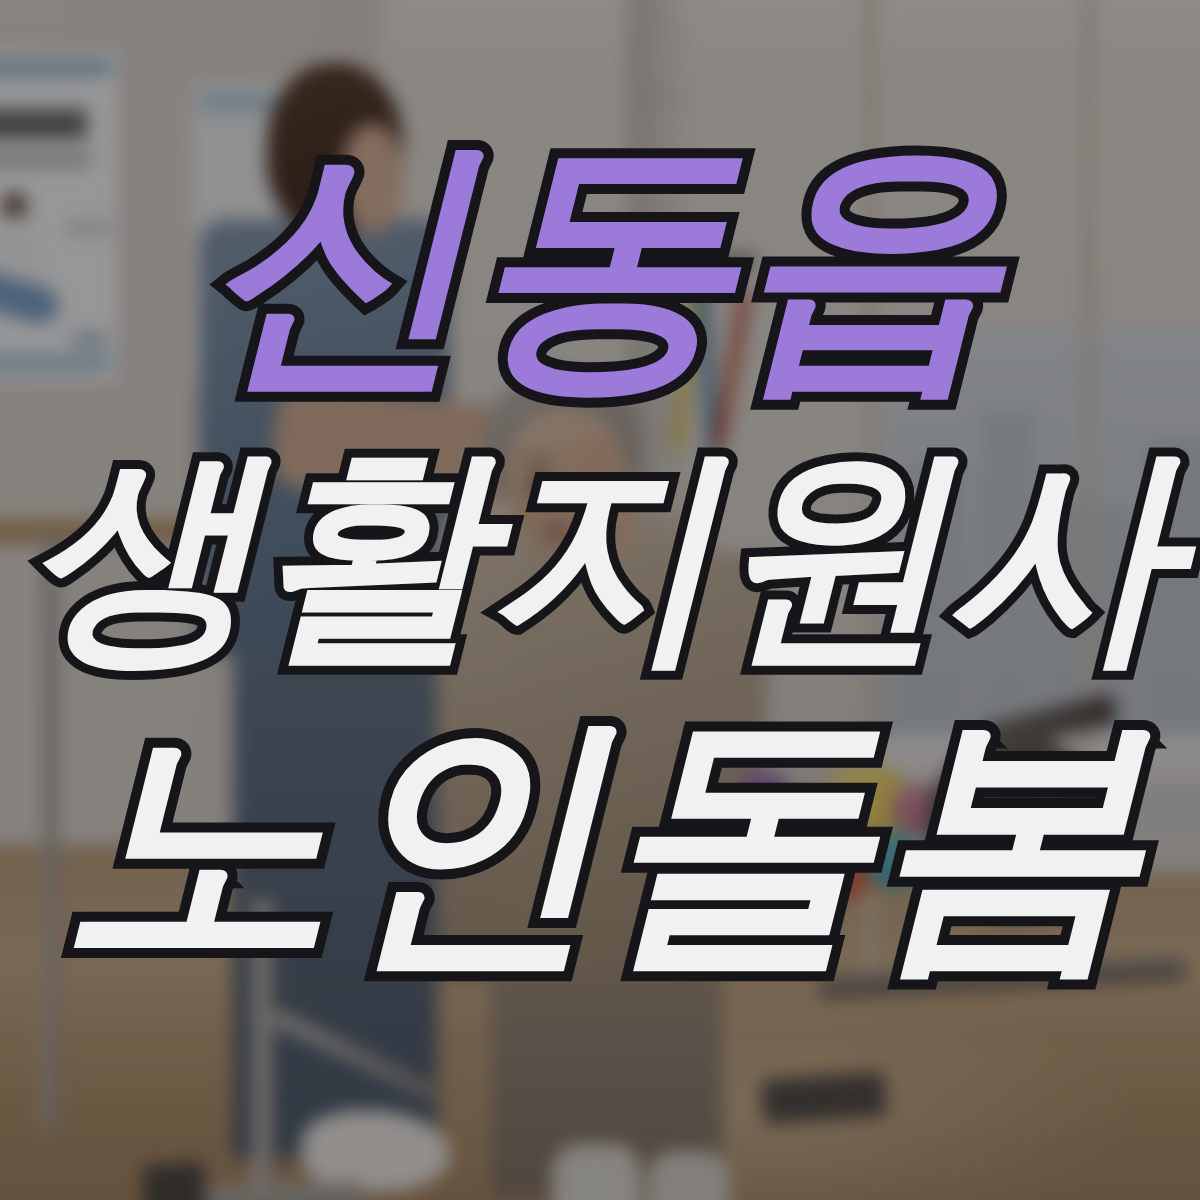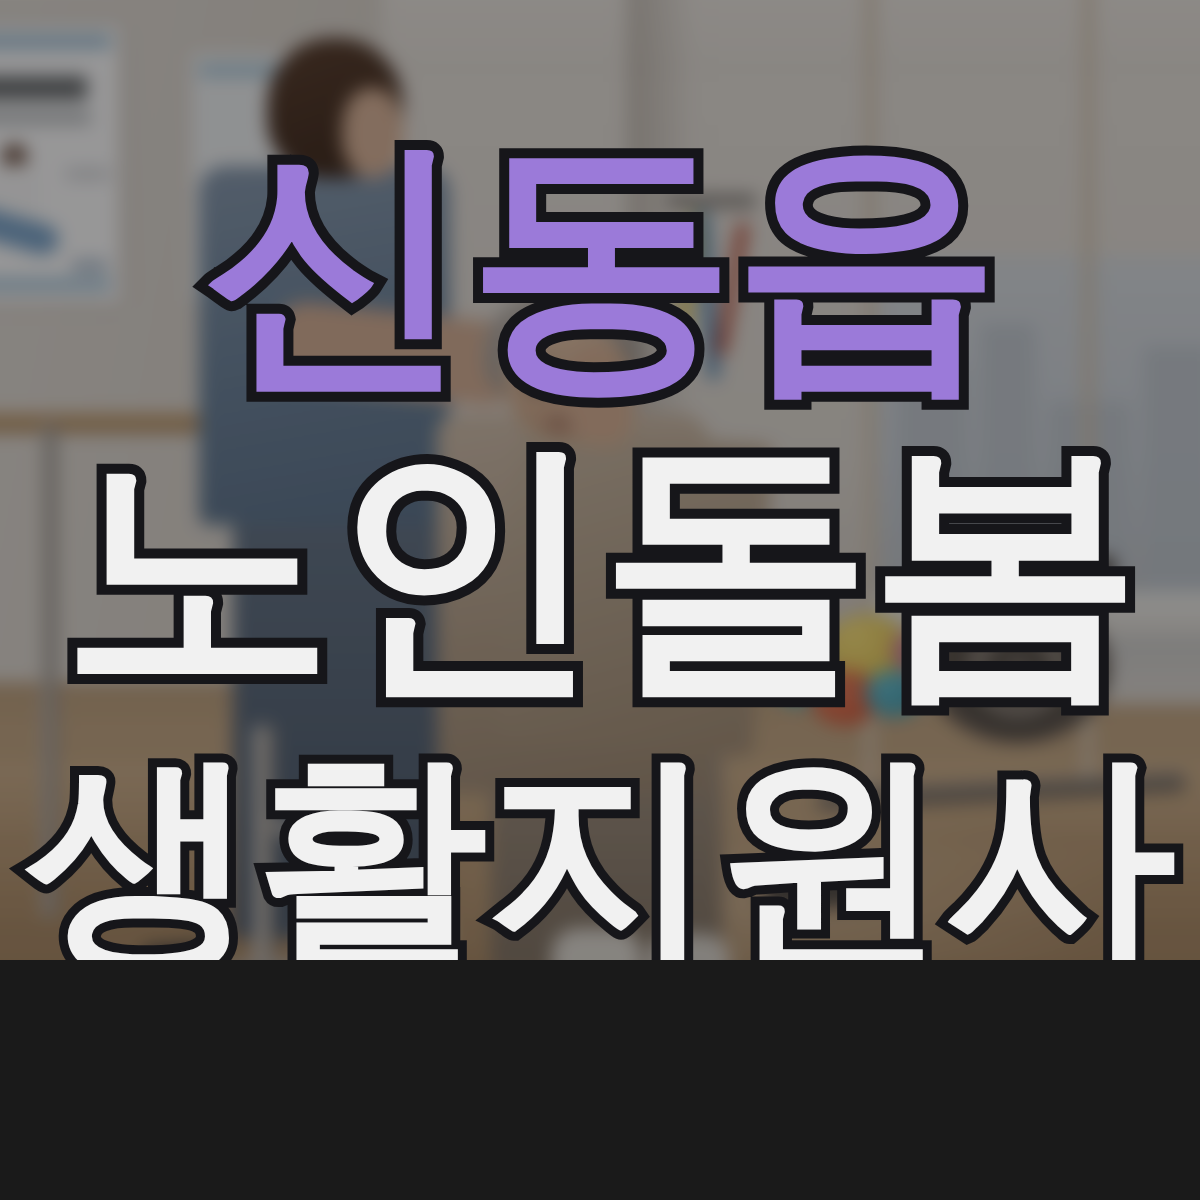--- a/index.html
+++ b/index.html
@@ -1,24 +1,25 @@
 <!DOCTYPE html>
 <html lang="ko"><head>
 <meta charset="utf-8">
 <title>신동읍 노인돌봄 생활지원사</title>
 <style>
   html,body{margin:0;padding:0;background:#1a1a1a;}
   *{box-sizing:border-box;}
 
   #poster{
     position:relative;
-    width:1200px;height:960px;
+    width:1200px;height:1200px;
     overflow:hidden;
     font-family:"Liberation Sans","DejaVu Sans",sans-serif;
     background:#404040;
+    font-style:italic;
   }
 
   
   .photo{
     position:absolute;inset:-80px;
     filter:blur(9px) saturate(0.85);
   }
 
   
   .bg-wall{
@@ -367,17 +368,17 @@
     <div class="frame-diag"></div>
     <div class="frame-base"></div>
     <div class="frame-pad-l"></div>
 
   </div>
 
   <div class="overlay" style="background: rgba(12, 10, 9, 0.4);"></div>
 
   <div class="text-layer">
     <div id="line1" class="line" style="color: rgb(155, 122, 217); -webkit-text-stroke-color: rgb(22, 22, 26);">신동읍</div>
+    <div id="line3" class="line" style="color: rgb(241, 241, 241); -webkit-text-stroke-color: rgb(22, 22, 26);">생활지원사</div>
     <div id="line2" class="line" style="color: rgb(241, 241, 241); -webkit-text-stroke-color: rgb(22, 22, 26);">노인돌봄</div>
-    <div id="line3" class="line" style="color: rgb(241, 241, 241); -webkit-text-stroke-color: rgb(22, 22, 26);">생활지원사</div>
   </div>
 
 </div>
 
 </body></html>

